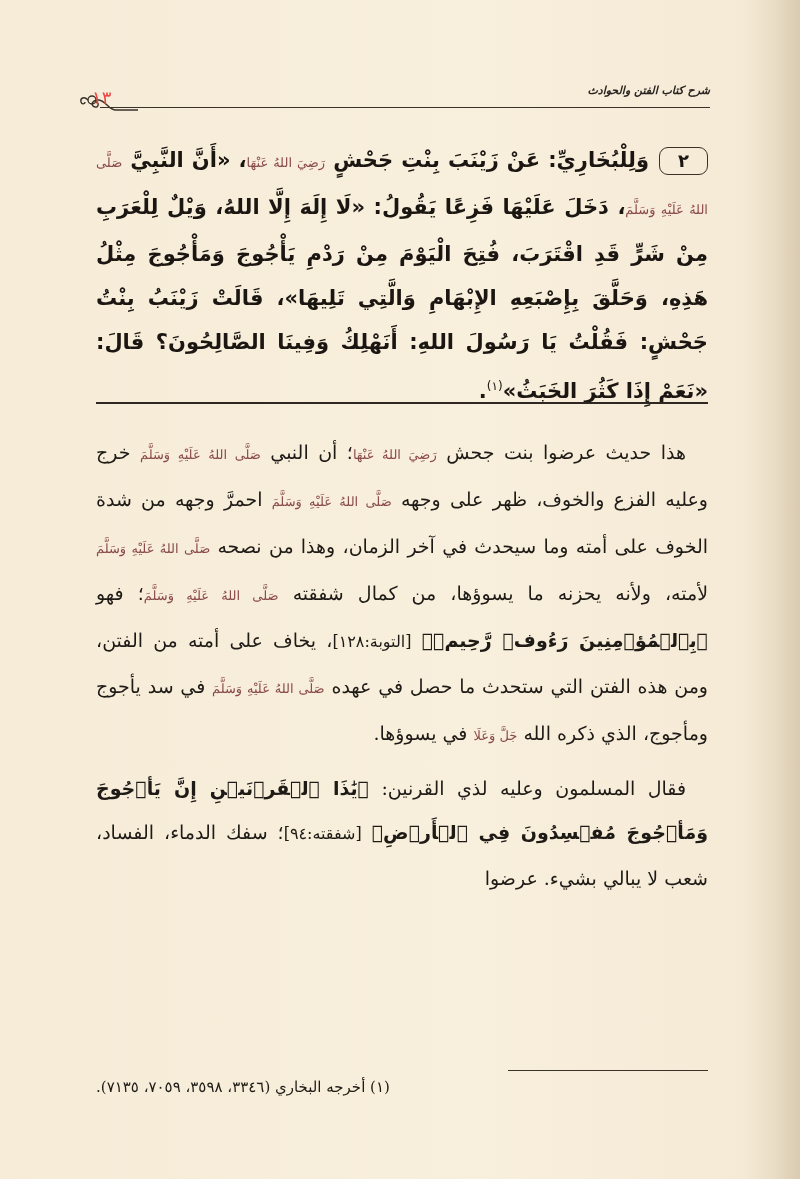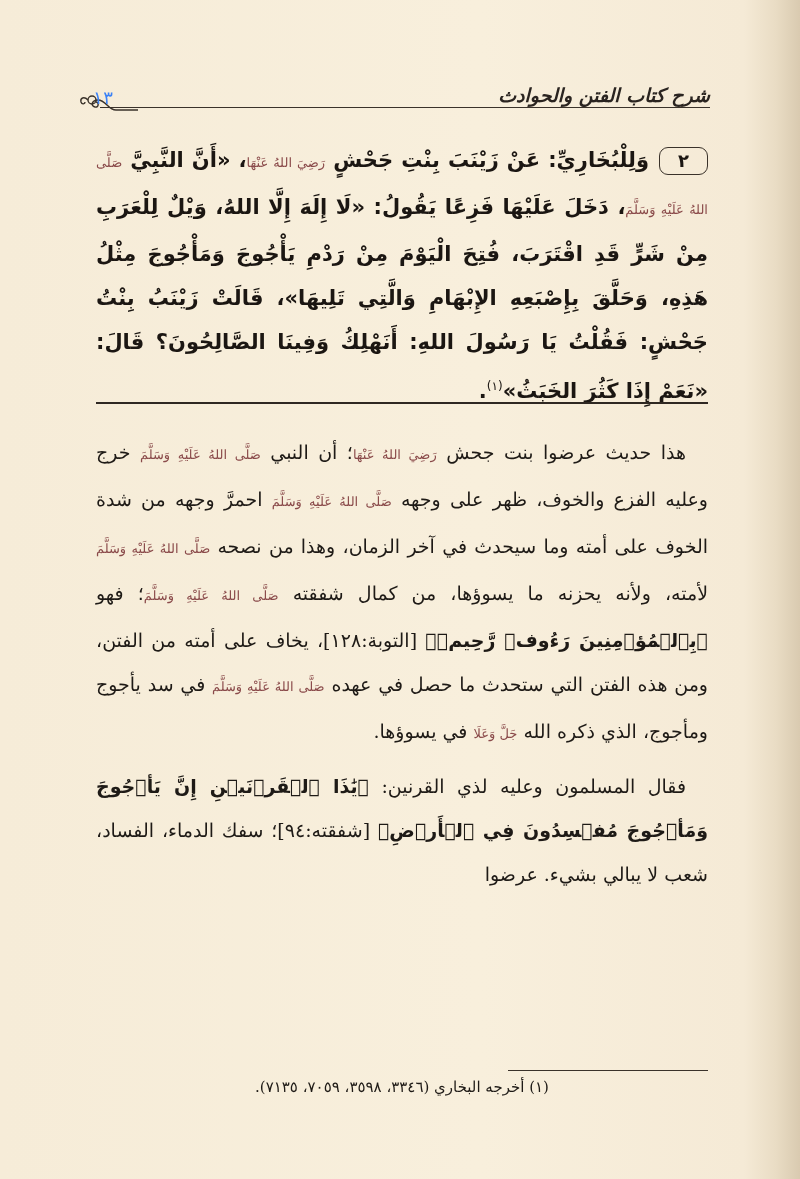--- a/index.html
+++ b/index.html
@@ -11,29 +11,29 @@
     position: relative;
   }
   .page { position: absolute; left: 0; top: 0; width: 800px; height: 1179px; }
   .header {
     position: absolute; left: 60px; top: 82px; width: 650px; height: 28px;
     direction: rtl;
   }
   .header-title {
     position: absolute; right: 0; top: 2px;
     font-family: "DejaVu Sans", sans-serif; font-weight: bold;
-    font-size: 19px; color: #2a2420; font-style: italic;
+    font-size: 11px; color: #2a2420; font-style: italic;
   }
   .header-rule {
     position: absolute; right: 0; left: 40px; top: 25px; height: 1px; background: #3a322a;
   }
   .ornament { position: absolute; left: 68px; top: 86px; width: 70px; height: 26px; }
   .page-number {
     position: absolute; left: 92px; top: 87px;
-    font-family: Liberation Mono, monospace; font-size: 18px; color: #3b82f6;
+    font-family: Liberation Serif, serif; font-size: 18px; color: #ef4444;
   }
   .matn {
     position: absolute; left: 96px; top: 138px; width: 612px;
     direction: rtl; text-align: justify; text-align-last: right;
     font-family: "DejaVu Sans", sans-serif; font-weight: bold;
     font-size: 21px; line-height: 44px; color: #1b1612;
   }
   .hadith-num {
     display: inline-block; border: 1.5px solid #3a322a; border-radius: 9px;
     padding: 0 18px; line-height: 26px; font-size: 18px; margin-left: 10px;
@@ -42,25 +42,25 @@
   .honor { color: #8a4a4a; font-weight: normal; font-size: 13px; font-family: "DejaVu Serif", serif; }
   .fn-ref { font-size: 12px; vertical-align: super; font-weight: normal; }
   .divider { position: absolute; left: 96px; top: 402px; width: 612px; height: 1.5px; background: #2f2822; }
   .body-text {
     position: absolute; left: 96px; top: 430px; width: 612px;
     direction: rtl; text-align: justify; text-align-last: right;
     font-family: "DejaVu Serif", serif; font-size: 19px; line-height: 44px; color: #1e1a16;
   }
   .body-text p { margin: 0 0 8px 0; text-indent: 22px; }
   .quran { font-weight: bold; font-family: "DejaVu Sans", sans-serif; }
-  .surah-ref { font-size: 19px; }
+  .surah-ref { font-size: 16px; }
   .fn-rule { position: absolute; left: 508px; top: 1070px; width: 200px; height: 1px; background: #3a322a; }
   .footnote {
     position: absolute; left: 96px; top: 1078px; width: 612px;
-    direction: rtl; text-align: center;
+    direction: rtl; text-align: left;
     font-family: "DejaVu Serif", serif; font-size: 15px; color: #1e1a16;
   }
 </style>
 </head>
 <body>
 
 <div class="page">
 
   <div class="header">
     <span class="header-title">شرح كتاب الفتن والحوادث</span>

